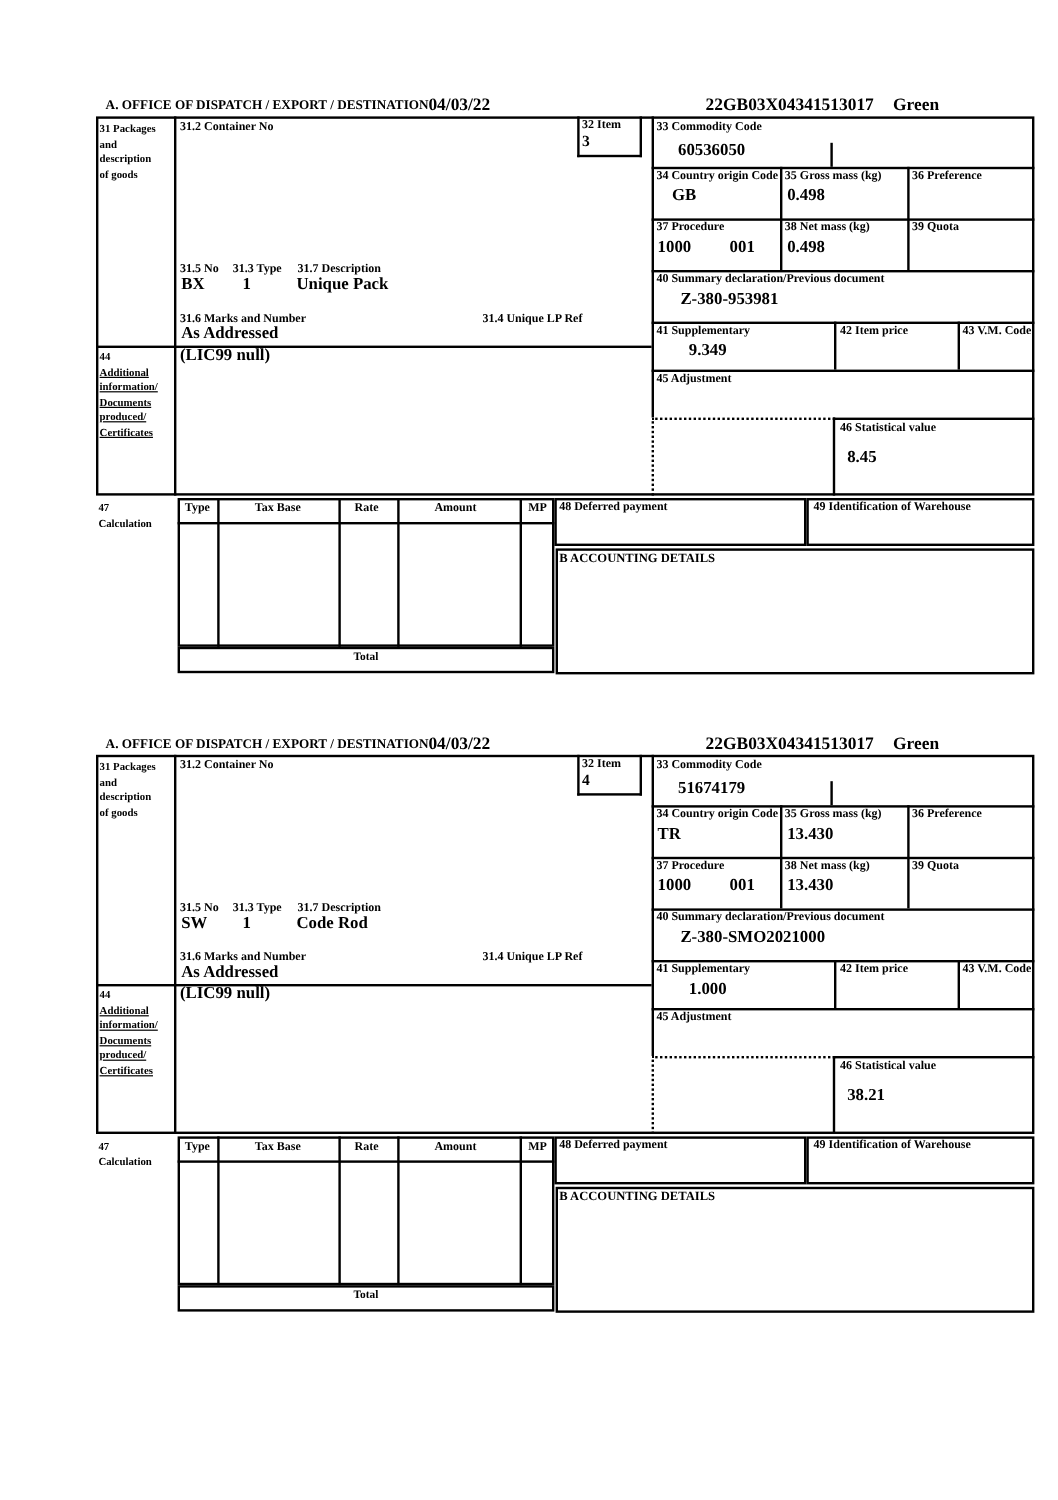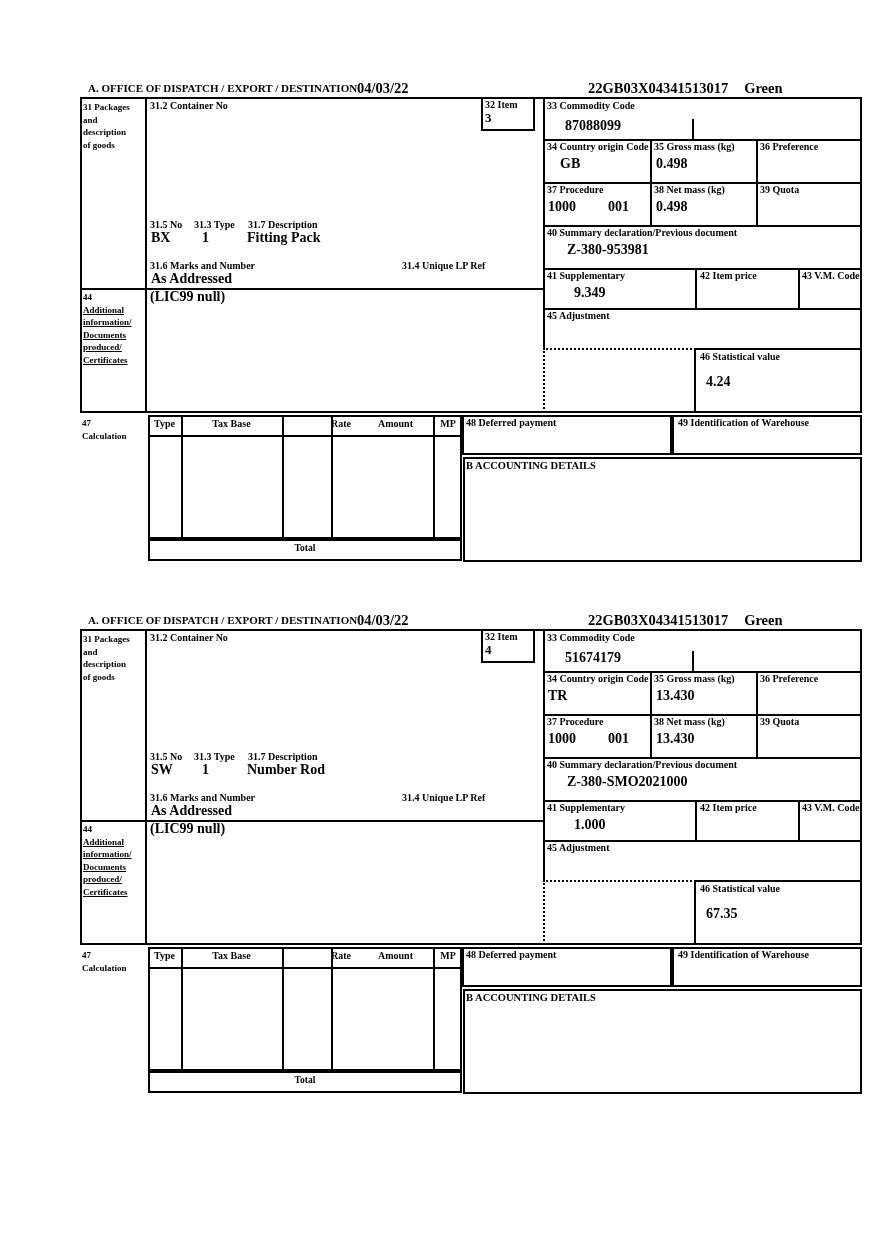--- a/index.html
+++ b/index.html
@@ -14,21 +14,21 @@
   .vd{border-left:2px dotted #000;width:0;}
   .b46{border-left:2px solid #000;border-top:2px solid #000;}
   .ibox{border:2px solid #000;border-top:none;}
   .lbl{font-size:10px;line-height:10px;white-space:nowrap;}
   .val{font-size:14px;line-height:15px;white-space:nowrap;}
   .big{font-size:14.5px;line-height:16px;}
   .ttl{font-size:11px;line-height:12px;white-space:nowrap;}
   .stack div{font-size:9px;line-height:12.5px;}
   .u{text-decoration:underline;}
   .ctr{text-align:center;}
-  .rgt{text-align:left;margin-left:48px;}
+  .rgt{text-align:center;}
   .refwrap{display:flex;gap:16px;}
 </style>
 </head>
 <body>
 
 <div class="page">
   <div id="forms">
       <section class="fb" style="top: 80px;">
 
     <div class="ttl" style="left:8px;top:2px;">A. OFFICE OF DISPATCH / EXPORT / DESTINATION</div>
@@ -84,48 +84,48 @@
     </div>
 
     <div class="lbl" style="left:70px;top:21px;">31.2 Container No</div>
     <div class="lbl" style="left:405px;top:20px;">32 Item</div>
     <div class="val" style="left:405px;top:30px;font-size:13px;">3</div>
     <div class="lbl" style="left:70px;top:140px;">31.5 No</div>
     <div class="lbl" style="left:114px;top:140px;">31.3 Type</div>
     <div class="lbl" style="left:168px;top:140px;">31.7 Description</div>
     <div class="val" style="left:71px;top:150px;text-align:right;">BX</div>
     <div class="val" style="left:122px;top:150px;">1</div>
-    <div class="val" style="left:167px;top:150px;">Fitting Pack</div>
+    <div class="val" style="left:167px;top:150px;">Unique Pack</div>
     <div class="lbl" style="left:70px;top:181px;">31.6 Marks and Number</div>
     <div class="lbl" style="left:322px;top:181px;">31.4 Unique LP Ref</div>
     <div class="val" style="left:71px;top:191px;">As Addressed</div>
     <div class="val" style="left:70px;top:209px;">(LIC99 null)</div>
 
     <div class="lbl" style="left:467px;top:21px;">33 Commodity Code</div>
-    <div class="val" style="left:485px;top:38px;">87088099</div>
+    <div class="val" style="left:485px;top:38px;">60536050</div>
     <div class="lbl" style="left:467px;top:62px;">34 Country origin Code</div>
     <div class="val" style="left:480px;top:76px;">GB</div>
     <div class="lbl" style="left:574px;top:62px;">35 Gross mass (kg)</div>
     <div class="val" style="left:576px;top:76px;">0.498</div>
     <div class="lbl" style="left:680px;top:62px;">36 Preference</div>
     <div class="lbl" style="left:467px;top:105px;">37 Procedure</div>
     <div class="val" style="left:468px;top:119px;">1000</div>
     <div class="val" style="left:528px;top:119px;">001</div>
     <div class="lbl" style="left:574px;top:105px;">38 Net mass (kg)</div>
     <div class="val" style="left:576px;top:119px;">0.498</div>
     <div class="lbl" style="left:680px;top:105px;">39 Quota</div>
     <div class="lbl" style="left:467px;top:148px;">40 Summary declaration/Previous document</div>
     <div class="val" style="left:487px;top:162px;">Z-380-953981</div>
     <div class="lbl" style="left:467px;top:191px;">41 Supplementary</div>
     <div class="val" style="left:494px;top:205px;">9.349</div>
     <div class="lbl" style="left:620px;top:191px;">42 Item price</div>
     <div class="lbl" style="left:722px;top:191px;">43 V.M. Code</div>
     <div class="lbl" style="left:467px;top:231px;">45 Adjustment</div>
     <div class="lbl" style="left:620px;top:272px;">46 Statistical value</div>
-    <div class="val" style="left:626px;top:294px;">4.24</div>
+    <div class="val" style="left:626px;top:294px;">8.45</div>
 
     <div class="stack" style="left:2px;top:337px;width:62px;line-height:12px;">
       <div>47</div>
       <div>Calculation</div>
     </div>
     <div class="lbl ctr" style="left:69px;top:339px;width:31px;">Type</div>
     <div class="lbl ctr" style="left:102px;top:339px;width:99px;">Tax Base</div>
     <div class="lbl rgt" style="left:203px;top:339px;width:45px;">Rate</div>
     <div class="lbl rgt" style="left:250px;top:339px;width:99px;">Amount</div>
     <div class="lbl ctr" style="left:354px;top:339px;width:28px;">MP</div>
@@ -189,21 +189,21 @@
     </div>
 
     <div class="lbl" style="left:70px;top:21px;">31.2 Container No</div>
     <div class="lbl" style="left:405px;top:20px;">32 Item</div>
     <div class="val" style="left:405px;top:30px;font-size:13px;">4</div>
     <div class="lbl" style="left:70px;top:140px;">31.5 No</div>
     <div class="lbl" style="left:114px;top:140px;">31.3 Type</div>
     <div class="lbl" style="left:168px;top:140px;">31.7 Description</div>
     <div class="val" style="left:71px;top:150px;">SW</div>
     <div class="val" style="left:122px;top:150px;">1</div>
-    <div class="val" style="left:167px;top:150px;">Number Rod</div>
+    <div class="val" style="left:167px;top:150px;">Code Rod</div>
     <div class="lbl" style="left:70px;top:181px;">31.6 Marks and Number</div>
     <div class="lbl" style="left:322px;top:181px;">31.4 Unique LP Ref</div>
     <div class="val" style="left:71px;top:191px;">As Addressed</div>
     <div class="val" style="left:70px;top:209px;">(LIC99 null)</div>
 
     <div class="lbl" style="left:467px;top:21px;">33 Commodity Code</div>
     <div class="val" style="left:485px;top:38px;">51674179</div>
     <div class="lbl" style="left:467px;top:62px;">34 Country origin Code</div>
     <div class="val" style="left:468px;top:76px;">TR</div>
     <div class="lbl" style="left:574px;top:62px;">35 Gross mass (kg)</div>
@@ -216,21 +216,21 @@
     <div class="val" style="left:576px;top:119px;">13.430</div>
     <div class="lbl" style="left:680px;top:105px;">39 Quota</div>
     <div class="lbl" style="left:467px;top:148px;">40 Summary declaration/Previous document</div>
     <div class="val" style="left:487px;top:162px;">Z-380-SMO2021000</div>
     <div class="lbl" style="left:467px;top:191px;">41 Supplementary</div>
     <div class="val" style="left:494px;top:205px;">1.000</div>
     <div class="lbl" style="left:620px;top:191px;">42 Item price</div>
     <div class="lbl" style="left:722px;top:191px;">43 V.M. Code</div>
     <div class="lbl" style="left:467px;top:231px;">45 Adjustment</div>
     <div class="lbl" style="left:620px;top:272px;">46 Statistical value</div>
-    <div class="val" style="left:626px;top:294px;">67.35</div>
+    <div class="val" style="left:626px;top:294px;">38.21</div>
 
     <div class="stack" style="left:2px;top:337px;width:62px;line-height:12px;">
       <div>47</div>
       <div>Calculation</div>
     </div>
     <div class="lbl ctr" style="left:69px;top:339px;width:31px;">Type</div>
     <div class="lbl ctr" style="left:102px;top:339px;width:99px;">Tax Base</div>
     <div class="lbl rgt" style="left:203px;top:339px;width:45px;">Rate</div>
     <div class="lbl rgt" style="left:250px;top:339px;width:99px;">Amount</div>
     <div class="lbl ctr" style="left:354px;top:339px;width:28px;">MP</div>

